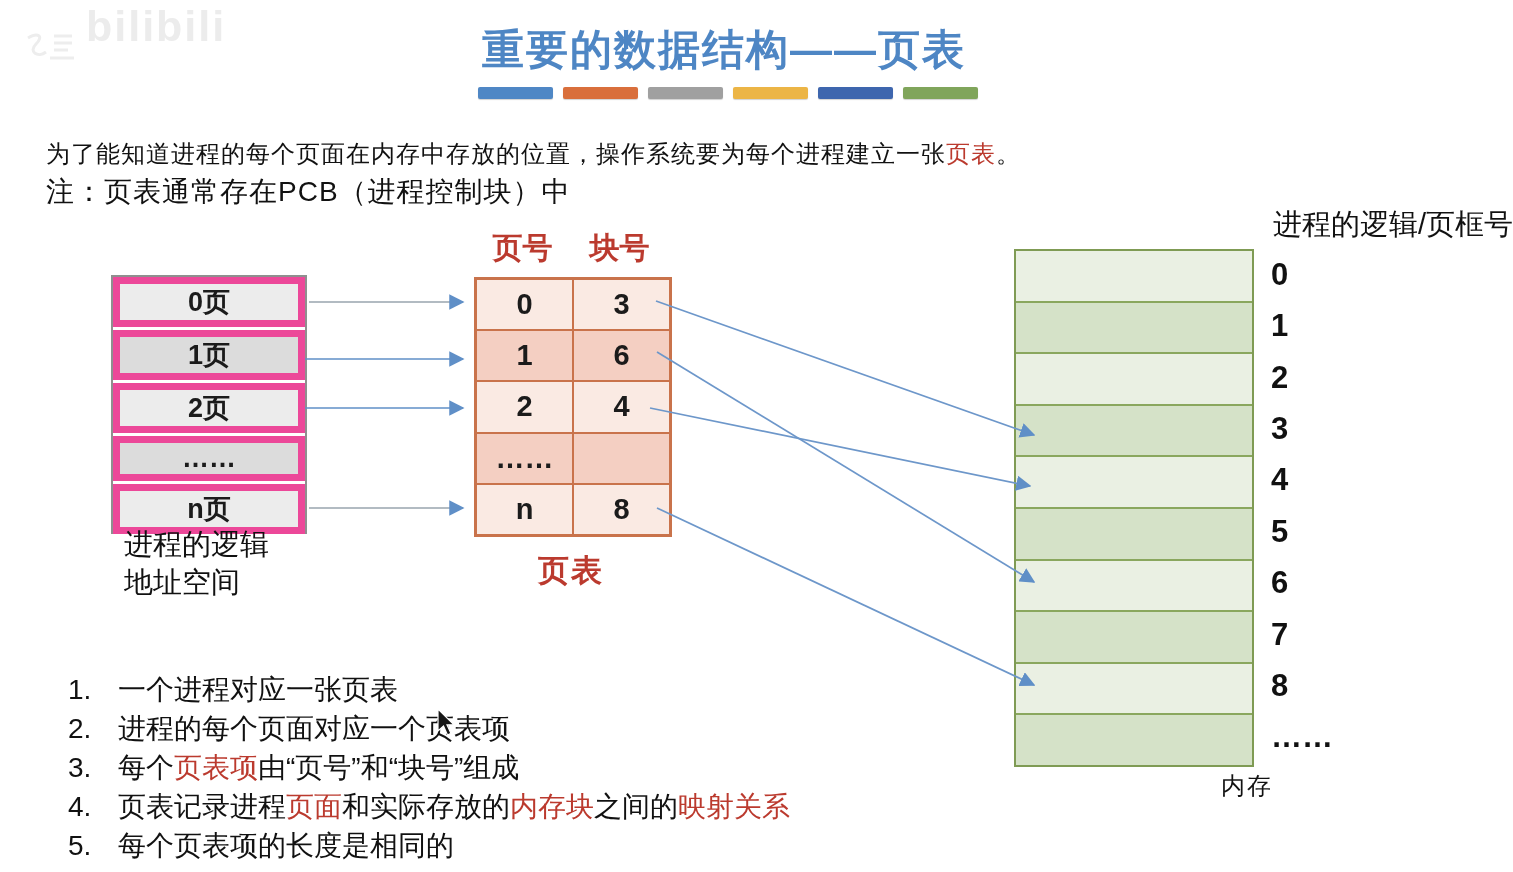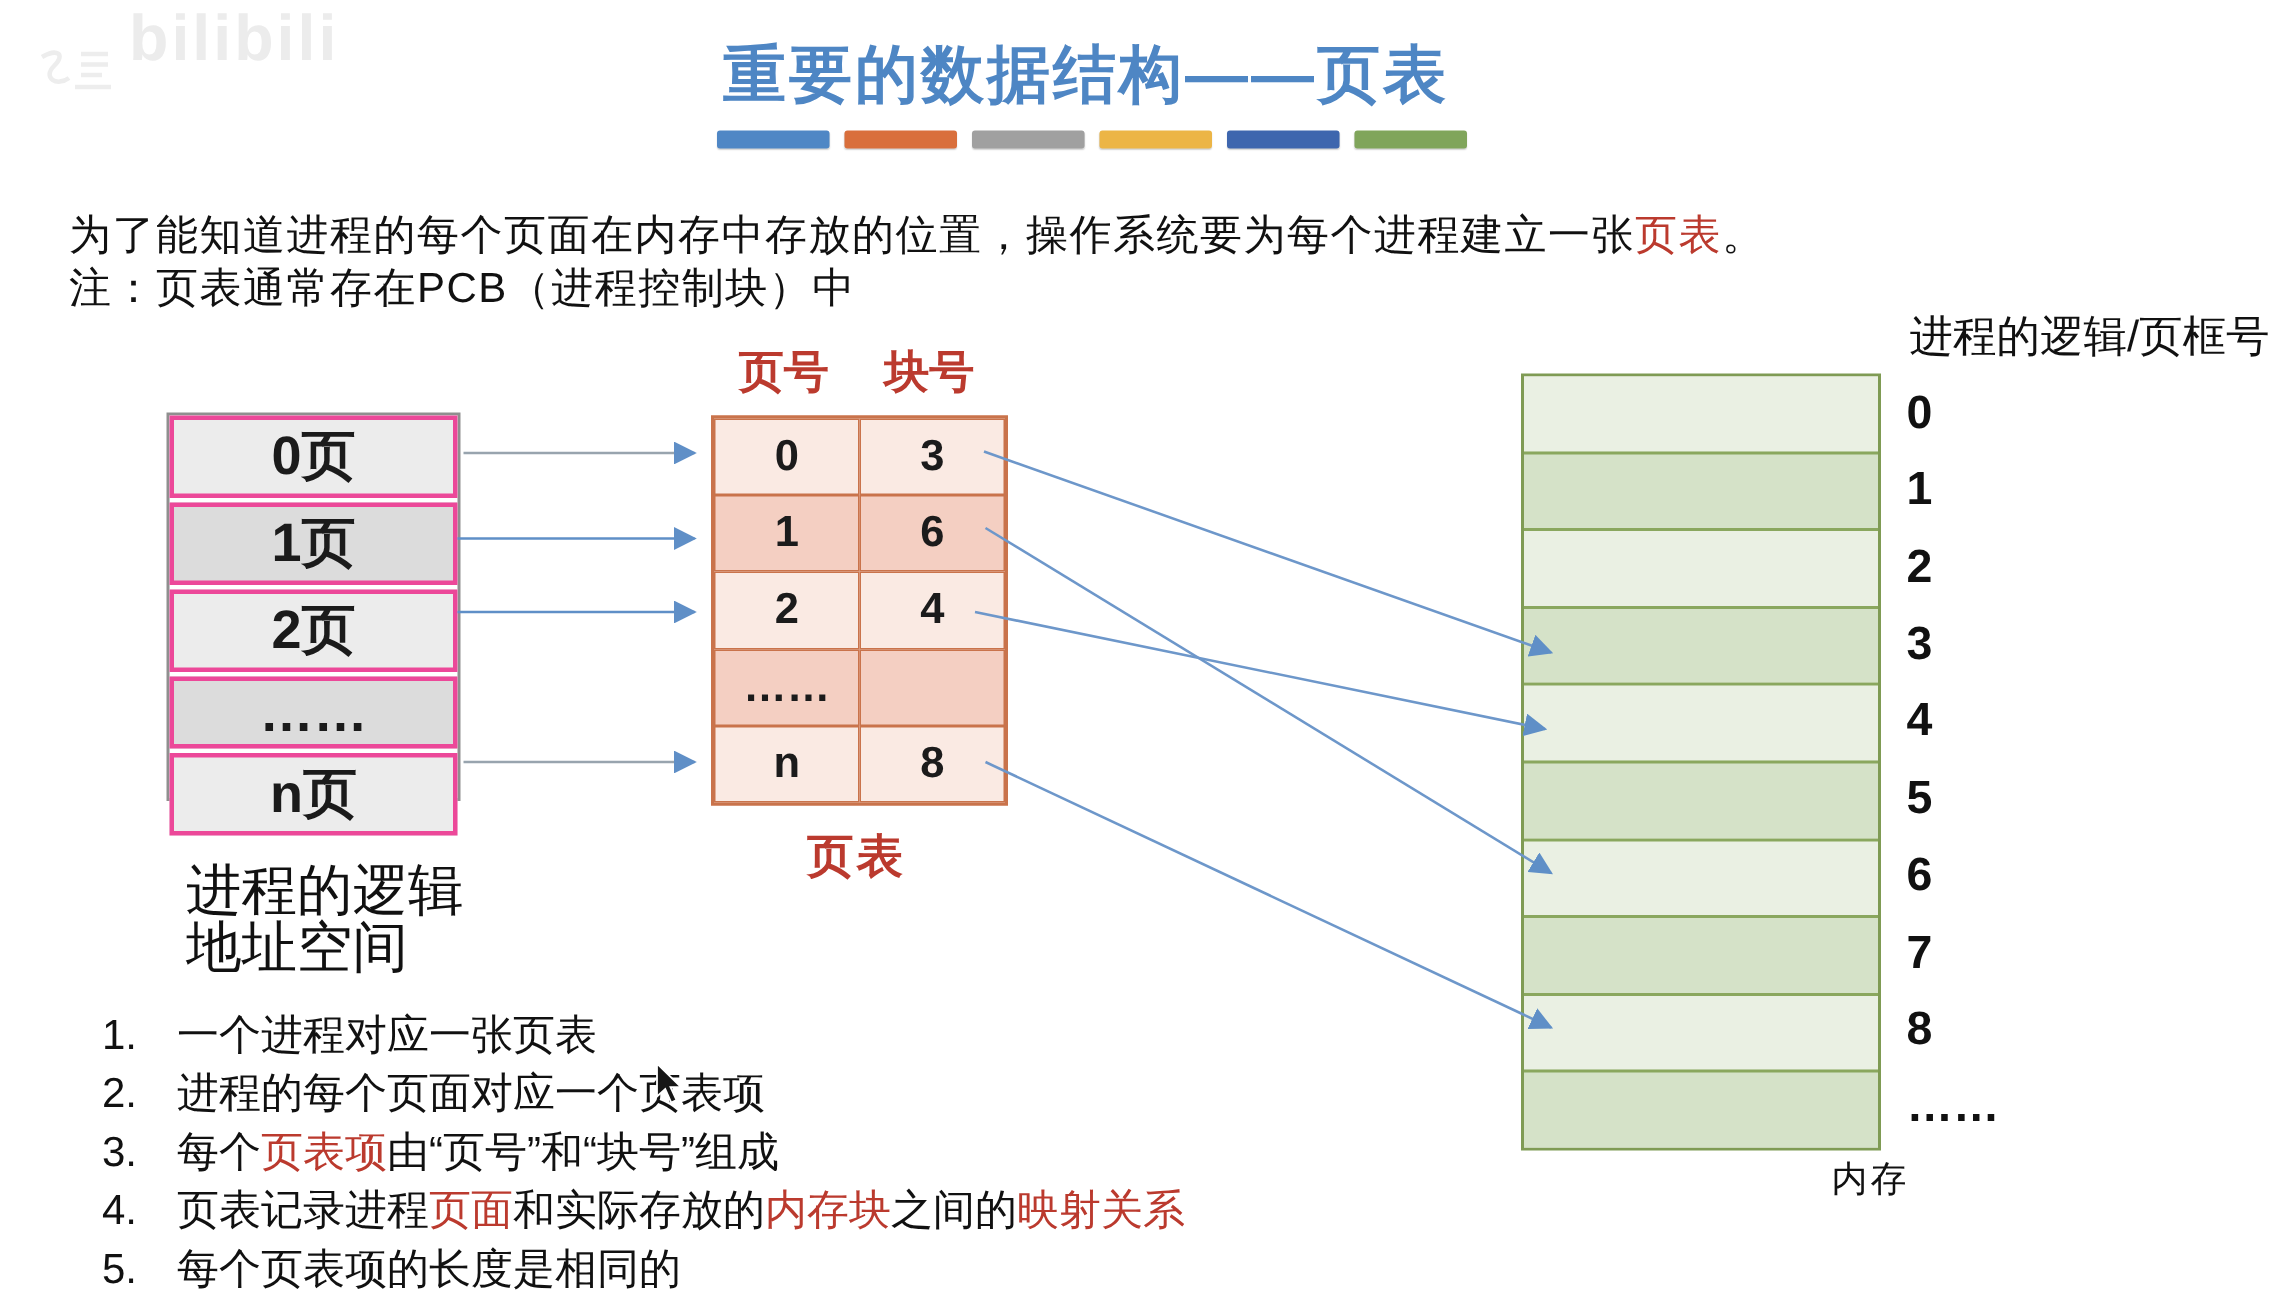--- a/index.html
+++ b/index.html
@@ -11,32 +11,32 @@
            color:#ececec;letter-spacing:2px;}
   .wm-stamp{position:absolute;left:8px;top:30px;}
 
   
   .title{position:absolute;left:450px;top:22px;width:516px;text-align:center;
          font-size:42px;font-weight:700;color:#4e86c4;letter-spacing:2px;white-space:nowrap;}
   .bars{position:absolute;left:462px;top:87px;display:flex;gap:10px;}
   .bar{width:75px;height:12px;border-radius:2px;box-shadow:0 1px 1px rgba(0,0,0,.18);}
 
   
-  .intro1{position:absolute;left:30px;top:138px;font-size:28px;letter-spacing:1px;white-space:nowrap;}
+  .intro1{position:absolute;left:30px;top:138px;font-size:24px;letter-spacing:1px;white-space:nowrap;}
   .intro2{position:absolute;left:30px;top:173px;font-size:28px;letter-spacing:1px;white-space:nowrap;}
   .red{color:#bb3a2e;}
 
   
   .ltable{position:absolute;left:95px;top:275px;width:192px;height:255px;
           border:2px solid #8f8f8f;background:#fff;display:flex;flex-direction:column;gap:3px;}
-  .lrow{flex:1;border:3px solid #ec4899;display:flex;align-items:center;justify-content:center;
-        font-size:36px;font-weight:600;color:#1b1b1b;}
+  .lrow{flex:1;border:7px solid #ec4899;display:flex;align-items:center;justify-content:center;
+        font-size:27px;font-weight:600;color:#1b1b1b;}
   .lrow.light{background:#ececec;}
   .lrow.dark{background:#dcdcdc;}
-  .lcaption{position:absolute;left:108px;top:575px;font-size:37px;line-height:38px;color:#111;}
+  .lcaption{position:absolute;left:108px;top:525px;font-size:29px;line-height:38px;color:#111;}
 
   
   .pheaders{position:absolute;left:458px;top:228px;width:194px;display:flex;}
   .pheaders span{flex:1;text-align:center;font-size:30px;font-weight:700;color:#bb3a2e;}
   .ptable{position:absolute;left:458px;top:277px;width:194px;height:256px;
           border:2px solid #c9734b;display:grid;grid-template-columns:1fr 1fr;grid-auto-rows:1fr;background:#c9734b;}
   .pcell{border:1px solid #c9734b;display:flex;align-items:center;justify-content:center;
          font-size:29px;font-weight:600;color:#1b1b1b;}
   .pcell.light{background:#faeae3;}
   .pcell.dark{background:#f4cfc2;}

